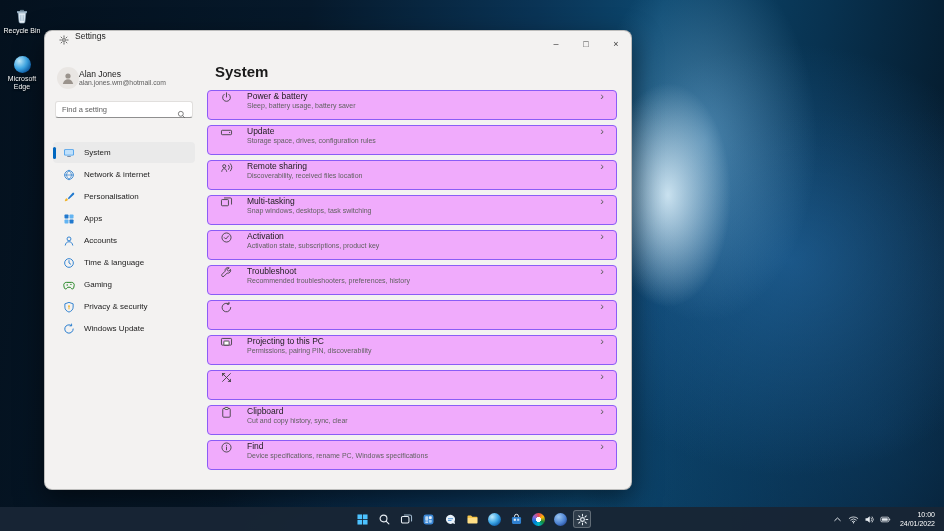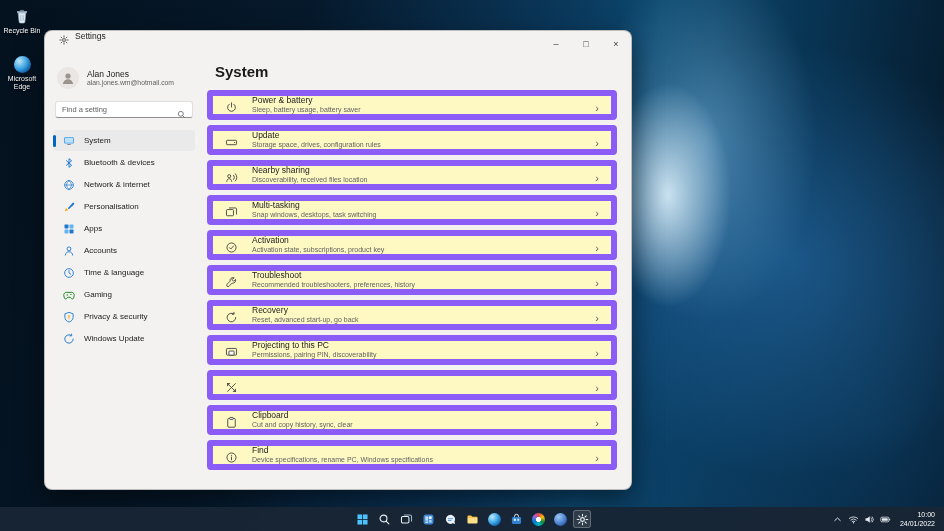--- a/index.html
+++ b/index.html
@@ -42,48 +42,48 @@
   .titlebar-left { display:flex; align-items:center; gap:6px; padding-left:14px; }
   .titlebar-appicon { width:10px; height:10px; color:#555; }
   .titlebar-appicon svg { width:10px; height:10px; }
   .titlebar-title { font-size:8.5px; color:#1b1b1b; }
   .win-controls { margin-left:auto; display:flex; height:100%; }
   .win-btn { width:30px; height:100%; display:flex; align-items:center; justify-content:center;
     font-size:9px; color:#3c3c3c; cursor:default; }
 
   
   .sidebar { position:absolute; left:0; top:26px; bottom:0; width:158px; padding:4px 8px; }
-  .profile { display:flex; align-items:center; gap:8px; padding:6px 4px 8px; }
+  .profile { display:flex; align-items:center; padding:6px 4px 8px; }
   .avatar { width:22px; height:22px; border-radius:50%; background:#e9e6e3; overflow:hidden;
     display:flex; align-items:center; justify-content:center; flex:0 0 auto; }
   .avatar svg { width:16px; height:16px; }
   .profile-name { font-size:8.5px; color:#1a1a1a; line-height:10px; }
   .profile-email { font-size:6.8px; color:#5f5f5f; line-height:8px; }
 
-  .searchbox { margin:4px 2px 12px; height:17px; background:#fff; border:1px solid #e1dfdd;
+  .searchbox { margin:4px 2px 24px; height:17px; background:#fff; border:1px solid #e1dfdd;
     border-bottom:1px solid #8f8f8f; border-radius:3px; display:flex; align-items:center; padding:0 6px; }
   .searchbox input { border:none; outline:none; flex:1; font-size:7.5px; color:#333; background:transparent;
     font-family:"Liberation Sans", sans-serif; }
   .searchbox input::placeholder { color:#5f5f5f; }
   .search-glyph { width:9px; height:9px; color:#5f5f5f; flex:0 0 auto; }
   .search-glyph svg { width:9px; height:9px; }
 
   .nav-item { height:21px; display:flex; align-items:center; gap:9px; padding:0 10px;
     border-radius:4px; font-size:8px; color:#1b1b1b; position:relative; margin-bottom:1px; cursor:default; }
   .nav-item.active { background:#eaeaea; }
   .nav-item.active::before { content:""; position:absolute; left:0; top:4.5px; width:3px; height:12px;
     background:#0067c0; border-radius:2px; }
   .nav-icon { width:12px; height:12px; flex:0 0 auto; }
   .nav-icon svg { width:12px; height:12px; display:block; }
 
   
   .main { position:absolute; left:158px; top:26px; right:0; bottom:0; padding:6px 14px 0 4px; }
   .page-title { font-size:15px; font-weight:700; color:#1a1a1a; margin:0 0 10px 8px; }
-  .card { height:30px; margin-bottom:5px; background:#fef9c3; border:6px solid #8b5cf6;
-    border-radius:4px; display:flex; align-items:flex-end; padding:0 12px; cursor:default; }
+  .card { height:30px; margin-bottom:5px; background:#f0abfc; border:1px solid #8b5cf6;
+    border-radius:4px; display:flex; align-items:flex-start; padding:0 12px; cursor:default; }
   .card-icon { width:13px; height:13px; color:#404040; margin-right:14px; flex:0 0 auto; }
   .card-icon svg { width:13px; height:13px; display:block; }
   .card-text { display:flex; flex-direction:column; gap:1px; }
   .card-title { font-size:8.5px; color:#1b1b1b; line-height:10px; }
   .card-sub { font-size:7px; color:#616161; line-height:8px; }
   .card-chevron { margin-left:auto; color:#5f5f5f; font-size:11px; line-height:11px; }
 
   
   .taskbar { position:absolute; left:0; right:0; bottom:0; height:24px;
     background:rgba(24,37,53,.97); display:flex; align-items:center; }
@@ -169,28 +169,20 @@
               <rect x="1.5" y="3" width="13" height="8.2" rx="1.2" fill="#3f9bec"></rect>
               <rect x="2.6" y="4" width="10.8" height="6.2" rx="0.6" fill="#bfe0fb"></rect>
               <rect x="5.5" y="12" width="5" height="1.4" rx="0.7" fill="#7c8aa0"></rect>
             </svg>
           </span>
           <span class="nav-label">System</span>
         </div>
         <div class="nav-item">
           <span class="nav-icon">
             <svg viewBox="0 0 16 16">
-              <path d="M4.5 5l7 6-3.5 2.8V2.2L11.5 5l-7 6" fill="none" stroke="#2179ce" stroke-width="1.3" stroke-linecap="round" stroke-linejoin="round"></path>
-            </svg>
-          </span>
-          <span class="nav-label">Bluetooth &amp; devices</span>
-        </div>
-        <div class="nav-item">
-          <span class="nav-icon">
-            <svg viewBox="0 0 16 16">
               <circle cx="8" cy="8" r="5.8" fill="none" stroke="#2179ce" stroke-width="1.1"></circle>
               <path d="M2.4 8h11.2" fill="none" stroke="#2179ce" stroke-width="0.9" stroke-linecap="round" stroke-linejoin="round"></path>
               <path d="M8 2.2c-4.4 3.8-4.4 7.8 0 11.6" fill="none" stroke="#2179ce" stroke-width="0.9" stroke-linecap="round" stroke-linejoin="round"></path>
               <path d="M8 2.2c4.4 3.8 4.4 7.8 0 11.6" fill="none" stroke="#2179ce" stroke-width="0.9" stroke-linecap="round" stroke-linejoin="round"></path>
             </svg>
           </span>
           <span class="nav-label">Network &amp; internet</span>
         </div>
         <div class="nav-item">
           <span class="nav-icon">
@@ -294,21 +286,21 @@
         <div class="card">
           <span class="card-icon">
             <svg viewBox="0 0 16 16">
               <circle cx="5.2" cy="6.4" r="1.9" fill="none" stroke="currentColor" stroke-width="1.1"></circle>
               <path d="M2.2 12.8c.4-2.2 1.4-3.3 3-3.3s2.6 1.1 3 3.3" fill="none" stroke="currentColor" stroke-width="1.1" stroke-linecap="round" stroke-linejoin="round"></path>
               <path d="M10.6 5.2a3.9 3.9 0 0 1 0 5.2" fill="none" stroke="currentColor" stroke-width="1.1" stroke-linecap="round" stroke-linejoin="round"></path>
               <path d="M12.8 3.4a6.8 6.8 0 0 1 0 8.8" fill="none" stroke="currentColor" stroke-width="1.1" stroke-linecap="round" stroke-linejoin="round"></path>
             </svg>
           </span>
           <span class="card-text">
-            <span class="card-title">Nearby sharing</span>
+            <span class="card-title">Remote sharing</span>
             <span class="card-sub">Discoverability, received files location</span>
           </span>
           <span class="card-chevron">›</span>
         </div>
         <div class="card">
           <span class="card-icon">
             <svg viewBox="0 0 16 16">
               <rect x="1.8" y="4.4" width="8.6" height="7.6" rx="1" fill="none" stroke="currentColor" stroke-width="1.1"></rect>
               <path d="M5.4 2.4h7.4a1.4 1.4 0 0 1 1.4 1.4v6.2" fill="none" stroke="currentColor" stroke-width="1.1" stroke-linecap="round" stroke-linejoin="round"></path>
             </svg>
@@ -343,24 +335,20 @@
             <span class="card-sub">Recommended troubleshooters, preferences, history</span>
           </span>
           <span class="card-chevron">›</span>
         </div>
         <div class="card">
           <span class="card-icon">
             <svg viewBox="0 0 16 16">
               <path d="M13.2 8A5.3 5.3 0 1 1 10.7 3.5" fill="none" stroke="currentColor" stroke-width="1.1" stroke-linecap="round" stroke-linejoin="round"></path>
               <path d="M11 1.6l.2 2.2-2.2.3" fill="none" stroke="currentColor" stroke-width="1.1" stroke-linecap="round" stroke-linejoin="round"></path>
             </svg>
-          </span>
-          <span class="card-text">
-            <span class="card-title">Recovery</span>
-            <span class="card-sub">Reset, advanced start-up, go back</span>
           </span>
           <span class="card-chevron">›</span>
         </div>
         <div class="card">
           <span class="card-icon">
             <svg viewBox="0 0 16 16">
               <rect x="1.8" y="3" width="12.4" height="8.2" rx="1" fill="none" stroke="currentColor" stroke-width="1.1"></rect>
               <rect x="4.8" y="6.2" width="6.4" height="5" rx="0.8" fill="#fdfdfd" stroke="currentColor" stroke-width="1.1"></rect>
             </svg>
           </span>

